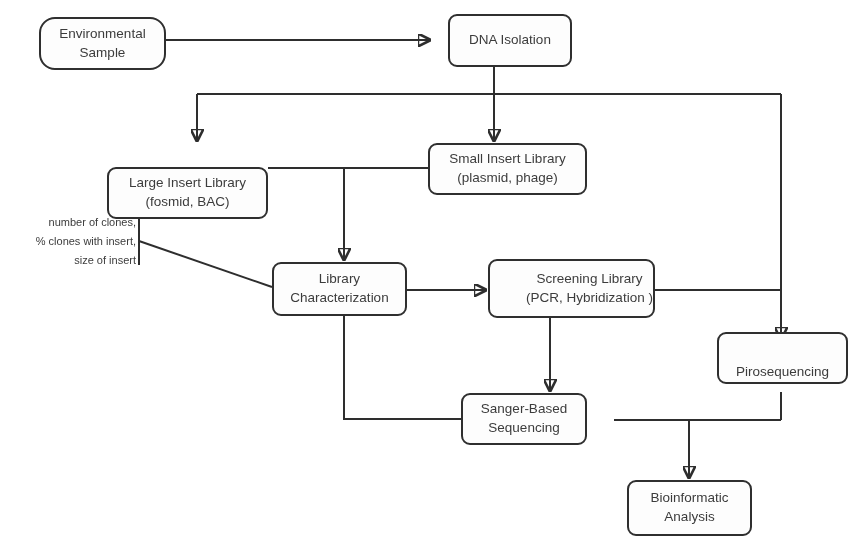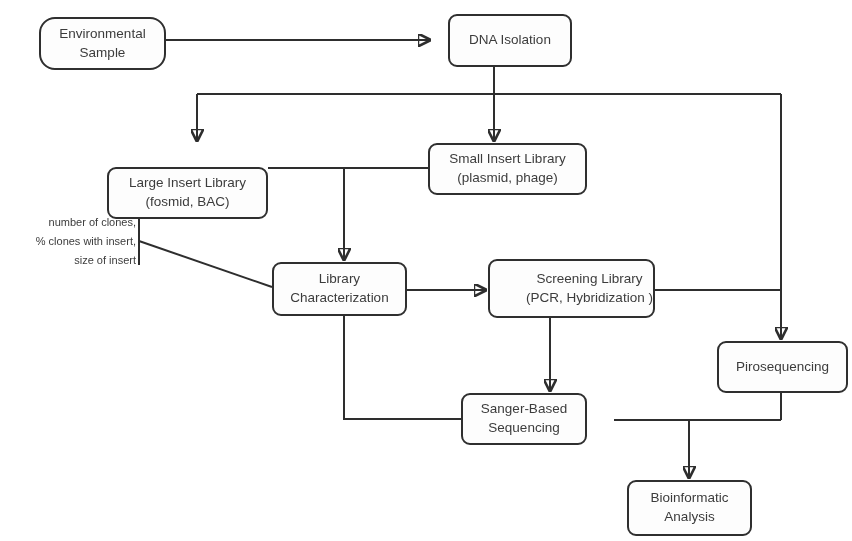--- a/index.html
+++ b/index.html
@@ -97,21 +97,21 @@
   <div class="node" style="left:272px; top:262px; width:135px; height:54px;">
     <span>Library</span>
     <span>Characterization</span>
   </div>
 
   <div class="node" style="left:488px; top:259px; width:167px; height:59px;padding-left:36px;">
     <span>Screening Library</span>
     <span>(PCR, Hybridization )</span>
   </div>
 
-  <div class="node" style="left:717px; top:341px; width:131px; height:52px;">
+  <div class="node" style="left:717px; top:332px; width:131px; height:52px;justify-content:flex-end;">
     <span>Pirosequencing</span>
   </div>
 
   <div class="node" style="left:461px; top:393px; width:126px; height:52px;">
     <span>Sanger-Based</span>
     <span>Sequencing</span>
   </div>
 
   <div class="node" style="left:627px; top:480px; width:125px; height:56px;">
     <span>Bioinformatic</span>

